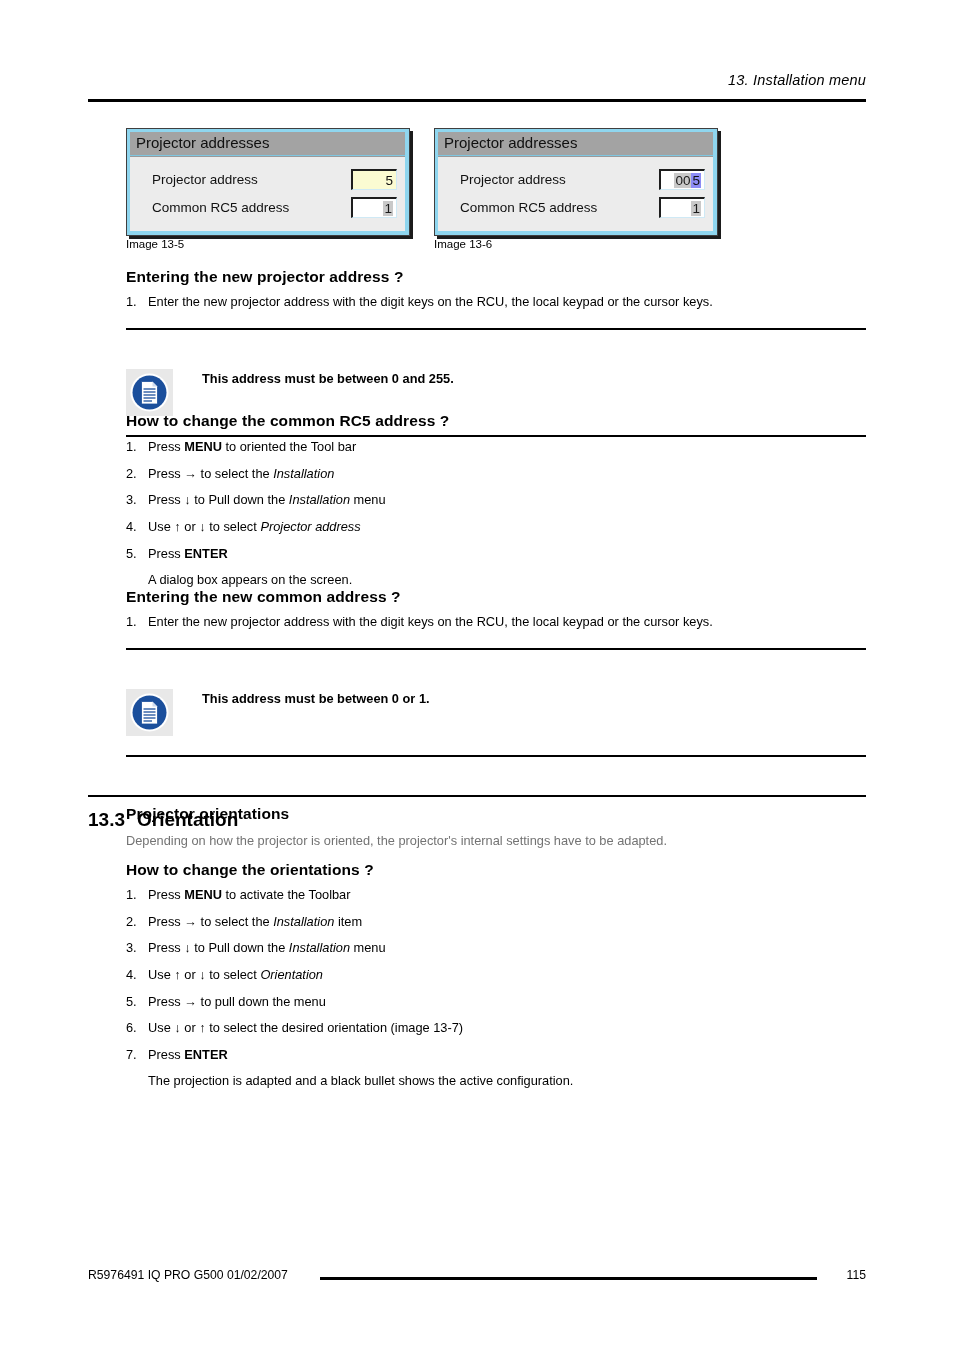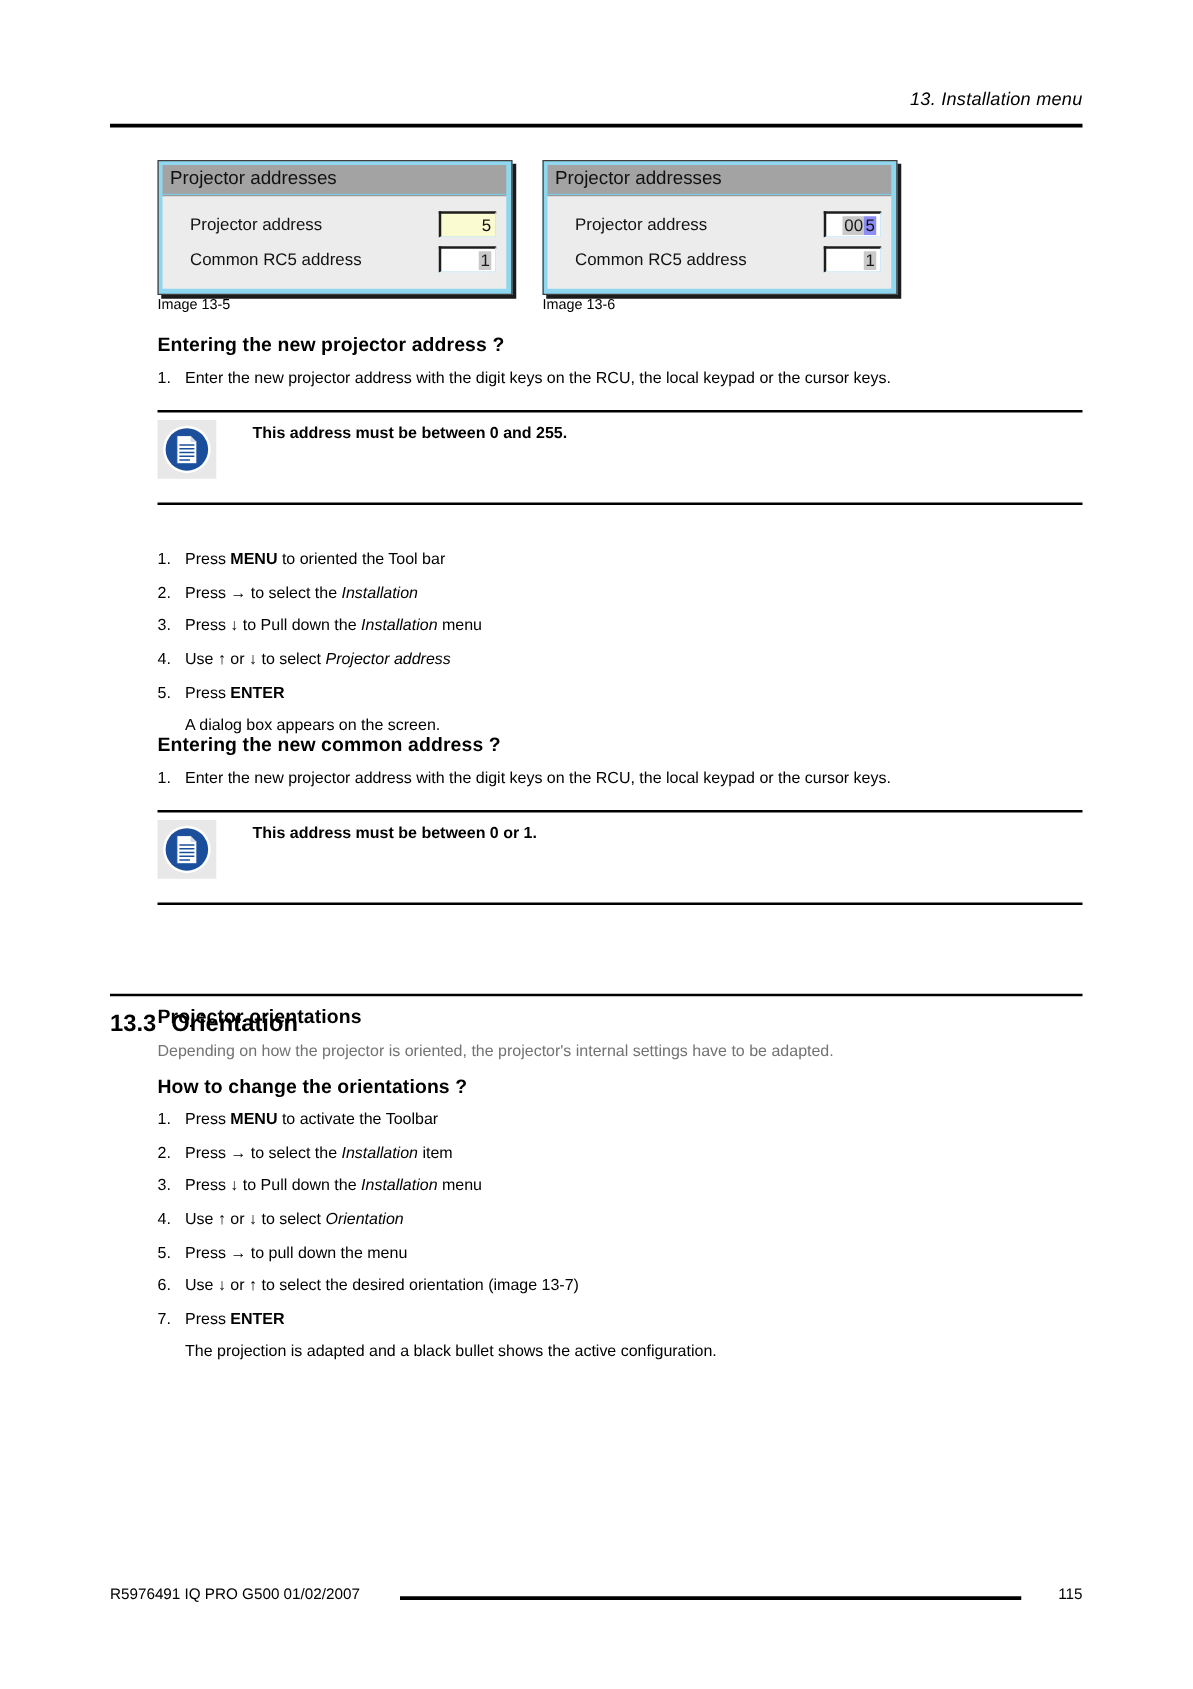--- a/index.html
+++ b/index.html
@@ -181,20 +181,21 @@
   }
   .note .rule-top,
   .note .rule-bot {
     width: 100%;
     height: 2px;
     background: #000;
   }
   .note .inner {
     position: relative;
     height: 72px;
+    margin-top: 33px;
   }
   .note .icon-box {
     position: absolute;
     left: 0;
     top: 6px;
     width: 47px;
     height: 47px;
     background: #e8e8e8;
     display: flex;
     align-items: center;
@@ -340,20 +341,21 @@
             <line x1="14.5" y1="26" x2="26.5" y2="26"></line>
             <line x1="14.5" y1="29" x2="23" y2="29"></line>
           </g>
         </svg>
       </div>
       <div class="note-text">This address must be between 0 and 255.</div>
     </div>
     <div class="rule-bot"></div>
   </div>
 
+  <div class="h3" style="left:126px; top:412px;">How to change the common RC5 address ?</div>
 
   <div class="olist" style="left:126px; top:439px; width:740px;">
     <div class="li">
       <span class="num">1.</span>
       <span>Press </span><span class="b">MENU</span><span> to oriented the Tool bar</span>
     </div>
     <div class="li">
       <span class="num">2.</span>
       <span>Press → to select the </span><span class="i">Installation</span><span></span>
     </div>

